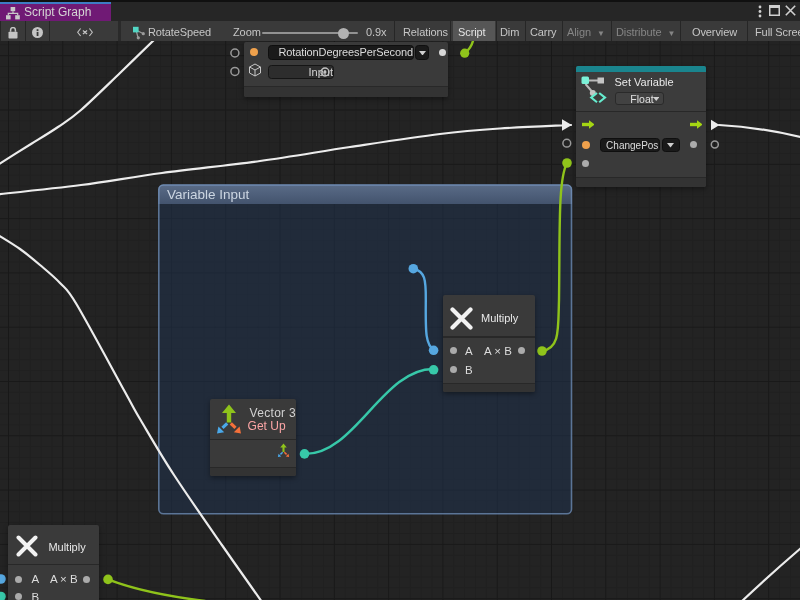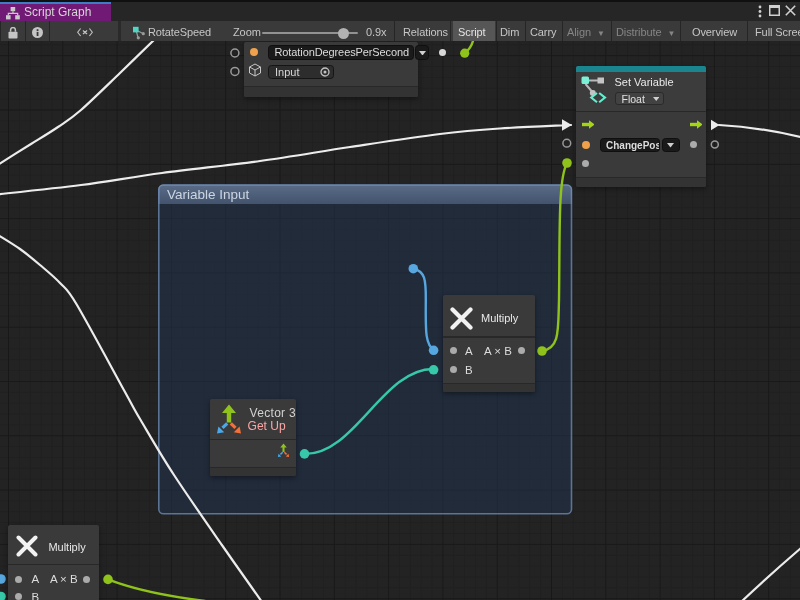--- a/index.html
+++ b/index.html
@@ -169,42 +169,42 @@
     <circle cx="433.6" cy="309.3" r="4.8"></circle>
     <circle cx="1" cy="538" r="4.8"></circle>
   </g>
   <g fill="#37c8a9">
     <circle cx="304.5" cy="412.9" r="4.8"></circle>
     <circle cx="433.6" cy="328.8" r="4.8"></circle>
     <circle cx="1" cy="555.5" r="4.8"></circle>
   </g>
 </svg>
 
-<div class="node" id="node1" style="left:243.5px;top:0.5px;width:174px;height:55px;">
+<div class="node" id="node1" style="left:243.5px;top:0.5px;width:204px;height:55px;text-align:right;">
   <div class="pdot" style="left:6.2px;top:6.7px;width:8px;height:8px;background:#efa14c"></div>
   <div class="field" style="left:24.5px;top:3.4px;width:146px;height:15px;border-radius:3.5px;font-size:11px;line-height:13.5px;padding-left:5.5px;letter-spacing:-0.1px;">RotationDegreesPerSecond</div>
   <div class="field" style="left:171.5px;top:3.4px;width:14px;height:15px;border-radius:3.5px;"></div>
   <svg style="position:absolute;left:175.5px;top:9px" width="7" height="4.5">
         <polygon points="0,0 7,0 3.5,4.5" fill="#cfcfcf"></polygon>
       </svg>
   <svg style="position:absolute;left:4px;top:21.5px" width="14" height="14" viewBox="0 0 14 14">
     <g stroke="#c8c8c8" stroke-width="1" fill="none">
     <path d="M7,1 L12.5,4 L12.5,10 L7,13 L1.5,10 L1.5,4 Z M1.5,4 L7,7 L12.5,4 M7,7 L7,13"></path>
         </g>
   </svg>
   <div class="field" style="left:24.5px;top:23.5px;width:66px;height:14px;border-radius:3.5px;font-size:11px;line-height:12.5px;padding-left:6px;color:#d5d5d5;background:#2d2d2d;border-color:#151515;">Input</div>
   <svg style="position:absolute;left:76.5px;top:25.5px" width="10" height="10">
         <circle cx="5" cy="5" r="4" fill="none" stroke="#c2c2c2" stroke-width="1.3"></circle>
         <circle cx="5" cy="5" r="1.5" fill="#c2c2c2"></circle>
       </svg>
   <div class="pdot" style="left:195.7px;top:7.3px;width:7px;height:7px;background:#d8d8d8"></div>
   <div class="ftr" style="height:10.5px"></div>
 </div>
 
-<div class="node" id="node2" style="left:576px;top:25px;width:130px;height:120.5px;">
+<div class="node" id="node2" style="left:576px;top:25px;width:130px;height:120.5px;text-align:center;">
   <div style="position:absolute;left:0;top:0;width:100%;height:5.5px;background:#1a858e;border-radius:2px 2px 0 0"></div>
   <div style="position:absolute;left:0;top:5.5px;width:100%;height:39px;background:#3c3c3c"></div>
   <svg style="position:absolute;left:3px;top:10px" width="30" height="28" viewBox="0 0 30 28">
     <path d="M9,4.5 L19,4.5 M6.5,8 L12.5,15" stroke="#b8b8b8" stroke-width="2" fill="none"></path>
     <rect x="18.5" y="1.5" width="6.5" height="6" fill="#c4c4c4"></rect>
     <circle cx="13.8" cy="17" r="3" fill="#c4c4c4"></circle>
     <rect x="2.5" y="0.5" width="7.5" height="7.5" rx="1.5" fill="#7bf0d7"></rect>
     <path d="M18,17 L12.2,21.6 L18,26.2 M20.2,17 L26,21.6 L20.2,26.2" stroke="#66eccf" stroke-width="2.1" fill="none"></path>
   </svg>
   <div class="ntitle" style="left:38.5px;top:9.5px;font-size:11px;color:#e8e8e8">Set Variable</div>
@@ -215,21 +215,21 @@
   <div class="hsep" style="top:44.5px"></div>
   <svg style="position:absolute;left:5.5px;top:54.3px" width="12.5" height="9">
         <path d="M0,4.5 L7.3,4.5" stroke="#a5d613" stroke-width="3.4"></path>
         <polygon points="7,0.2 12.5,4.5 7,8.8" fill="#a5d613"></polygon>
       </svg>
   <svg style="position:absolute;left:113.5px;top:54.3px" width="12.5" height="9">
         <path d="M0,4.5 L7.3,4.5" stroke="#a5d613" stroke-width="3.4"></path>
         <polygon points="7,0.2 12.5,4.5 7,8.8" fill="#a5d613"></polygon>
       </svg>
   <div class="pdot" style="left:6px;top:74.8px;width:8px;height:8px;background:#efa14c"></div>
-  <div class="field" style="left:23.5px;top:72px;width:60px;height:14px;border-radius:3.5px;font-size:10px;line-height:13px;padding-left:5.5px;font-weight:bold;">ChangePos</div>
+  <div class="field" style="left:23.5px;top:72px;width:60px;height:14px;border-radius:3.5px;font-size:10px;line-height:13px;padding-left:5.5px;">ChangePos</div>
   <div class="field" style="left:85.5px;top:72px;width:18px;height:14px;border-radius:3.5px;"></div>
   <svg style="position:absolute;left:91px;top:77px" width="7" height="4.5">
         <polygon points="0,0 7,0 3.5,4.5" fill="#cfcfcf"></polygon>
       </svg>
   <div class="pdot" style="left:114px;top:75.3px;width:7px;height:7px;background:#ababab"></div>
   <div class="pdot" style="left:6.3px;top:94px;width:7px;height:7px;background:#ababab"></div>
   <div class="ftr" style="height:9.5px"></div>
 </div>
 
 

